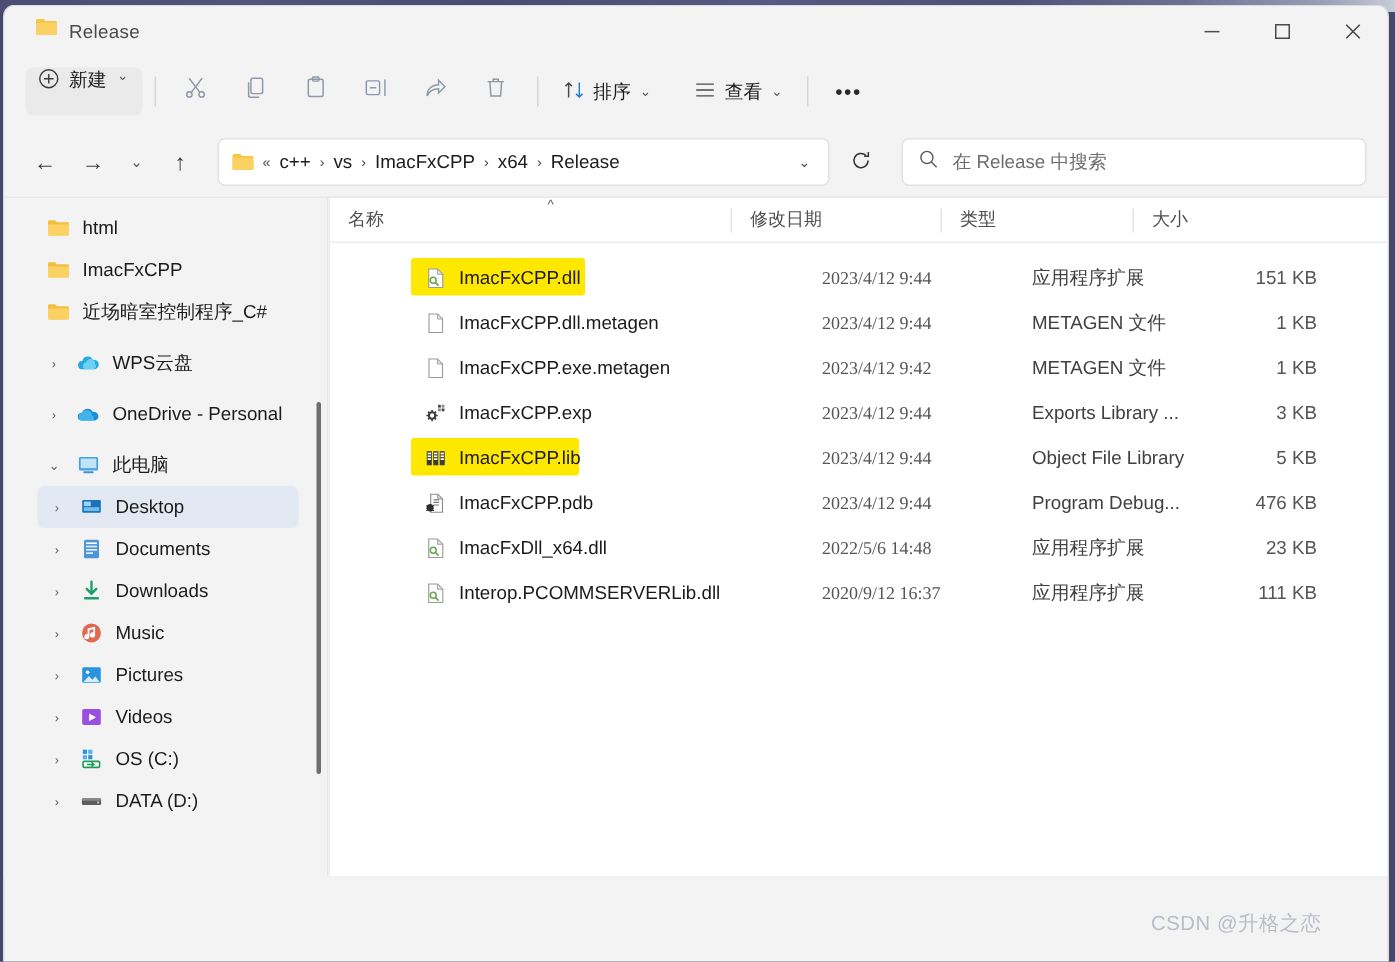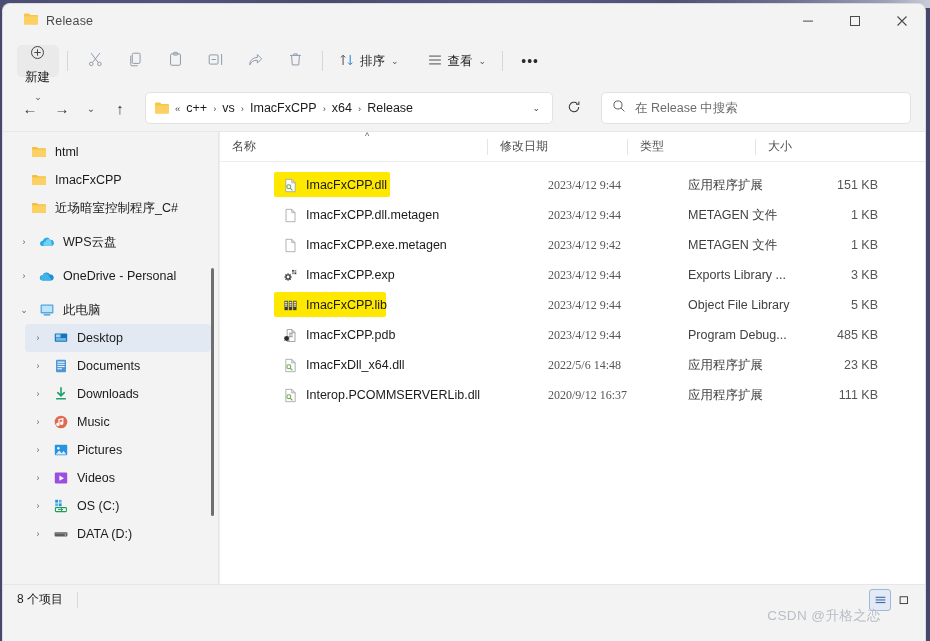--- a/index.html
+++ b/index.html
@@ -51,24 +51,24 @@
     display: flex; align-items: center; justify-content: center;
     color: #4a4a4a;
   }
 
   
   #commandbar {
     height: 48px; display: flex; align-items: center;
     padding: 0 14px; gap: 2px; background: #f3f3f3;
   }
   .cmd-new {
-    display: flex; align-items: center; gap: 6px;
+    display: flex; align-items: flex-start; gap: 6px;
     height: 32px; padding: 0 9px 0 8px;
     background: #eaeaea; border-radius: 5px;
-    font-size: 12.5px; color: #1c1c1c; flex-direction: column;
+    font-size: 12.5px; color: #1c1c1c;
   }
   .cmd-icon-btn {
     width: 38px; height: 32px;
     display: flex; align-items: center; justify-content: center;
     border-radius: 5px; color: #7d8a99;
   }
   .cmd-text-btn {
     display: flex; align-items: center; gap: 5px;
     height: 32px; padding: 0 8px; border-radius: 5px;
     font-size: 12.5px; color: #1c1c1c;
@@ -120,21 +120,21 @@
     border-top: 1px solid #e8e8e8;
   }
 
   
   #sidebar {
     width: 216px; position: relative; background: #f3f3f3;
     padding-top: 6px; overflow: hidden;
   }
   .nav-item {
     display: flex; align-items: center; height: 28px;
-    margin: 0 8px; border-radius: 4px; padding-left: 2px;
+    margin: 0 20px; border-radius: 4px; padding-left: 2px;
     font-size: 12.5px; color: #1b1b1b; white-space: nowrap;
   }
   .nav-item.selected { background: #e3e9f2; }
   .nav-exp {
     width: 22px; min-width: 22px; text-align: center;
     font-size: 8.5px; color: #5a5a5a;
   }
   .nav-ico {
     width: 24px; min-width: 24px; display: flex;
     align-items: center; justify-content: center;
@@ -710,21 +710,21 @@
                 <path d="M9.4 1.6L12.8 5H9.4z" fill="#dedede" stroke="#8a8a8a" stroke-width=".6"></path>
                 <path d="M6.4 5.6h4M6.4 7.4h4M6.4 9.2h4" stroke="#7a7a7a" stroke-width=".8"></path>
                 <ellipse cx="4" cy="11.2" rx="2.3" ry="2.6" fill="#2b2b2b"></ellipse>
                 <path d="M1.2 9.8h1.2M1.2 11.4h1.2M1.2 13h1.2M5.6 9.8h1.2M5.6 11.4h1M5.6 13h1.2" stroke="#2b2b2b" stroke-width=".9"></path>
               </svg>
             </span>
             <span class="fn-text">ImacFxCPP.pdb</span>
           </div>
           <div class="f-date">2023/4/12 9:44</div>
           <div class="f-type">Program Debug...</div>
-          <div class="f-size">485 KB</div>
+          <div class="f-size">476 KB</div>
         </div>
 
         <div class="file-row">
           <div class="f-name">
             <span class="f-icon">
               <svg width="15" height="15" viewBox="0 0 16 16">
                 <path d="M3 1.4h6.2L13 5.2v9.4H3z" fill="#fdfdfd" stroke="#9a9a9a" stroke-width=".8"></path>
                 <path d="M9.2 1.4L13 5.2H9.2z" fill="#e2e2e2" stroke="#9a9a9a" stroke-width=".6"></path>
                 <circle cx="6.2" cy="9.4" r="2.1" fill="none" stroke="#6aa84f" stroke-width="1.1"></circle>
                 <path d="M7.6 10.8l2.4 2.4" stroke="#6aa84f" stroke-width="1.2"></path>
@@ -751,35 +751,16 @@
           </div>
           <div class="f-date">2020/9/12 16:37</div>
           <div class="f-type">应用程序扩展</div>
           <div class="f-size">111 KB</div>
         </div>
 
       </div>
     </div>
   </div>
 
-  <div id="statusbar">
-    <span id="status-count">8 个项目</span>
-    <span id="status-sep"></span>
-
-    <div id="viewmodes">
-      <div class="vm-btn active">
-        <svg width="13" height="13" viewBox="0 0 16 16">
-          <rect x="2" y="3.4" width="12" height="1.4" fill="#3d6fa8"></rect>
-          <rect x="2" y="6.6" width="12" height="1.4" fill="#3d6fa8"></rect>
-          <rect x="2" y="9.8" width="12" height="1.4" fill="#3d6fa8"></rect>
-        </svg>
-      </div>
-      <div class="vm-btn">
-        <svg width="13" height="13" viewBox="0 0 16 16">
-          <rect x="2.6" y="3.4" width="9" height="8.4" fill="none" stroke="#2f2f2f" stroke-width="1.1"></rect>
-        </svg>
-      </div>
-    </div>
-  </div>
 
   <div id="watermark">CSDN @升格之恋</div>
 
 </div>
 
 </body></html>

